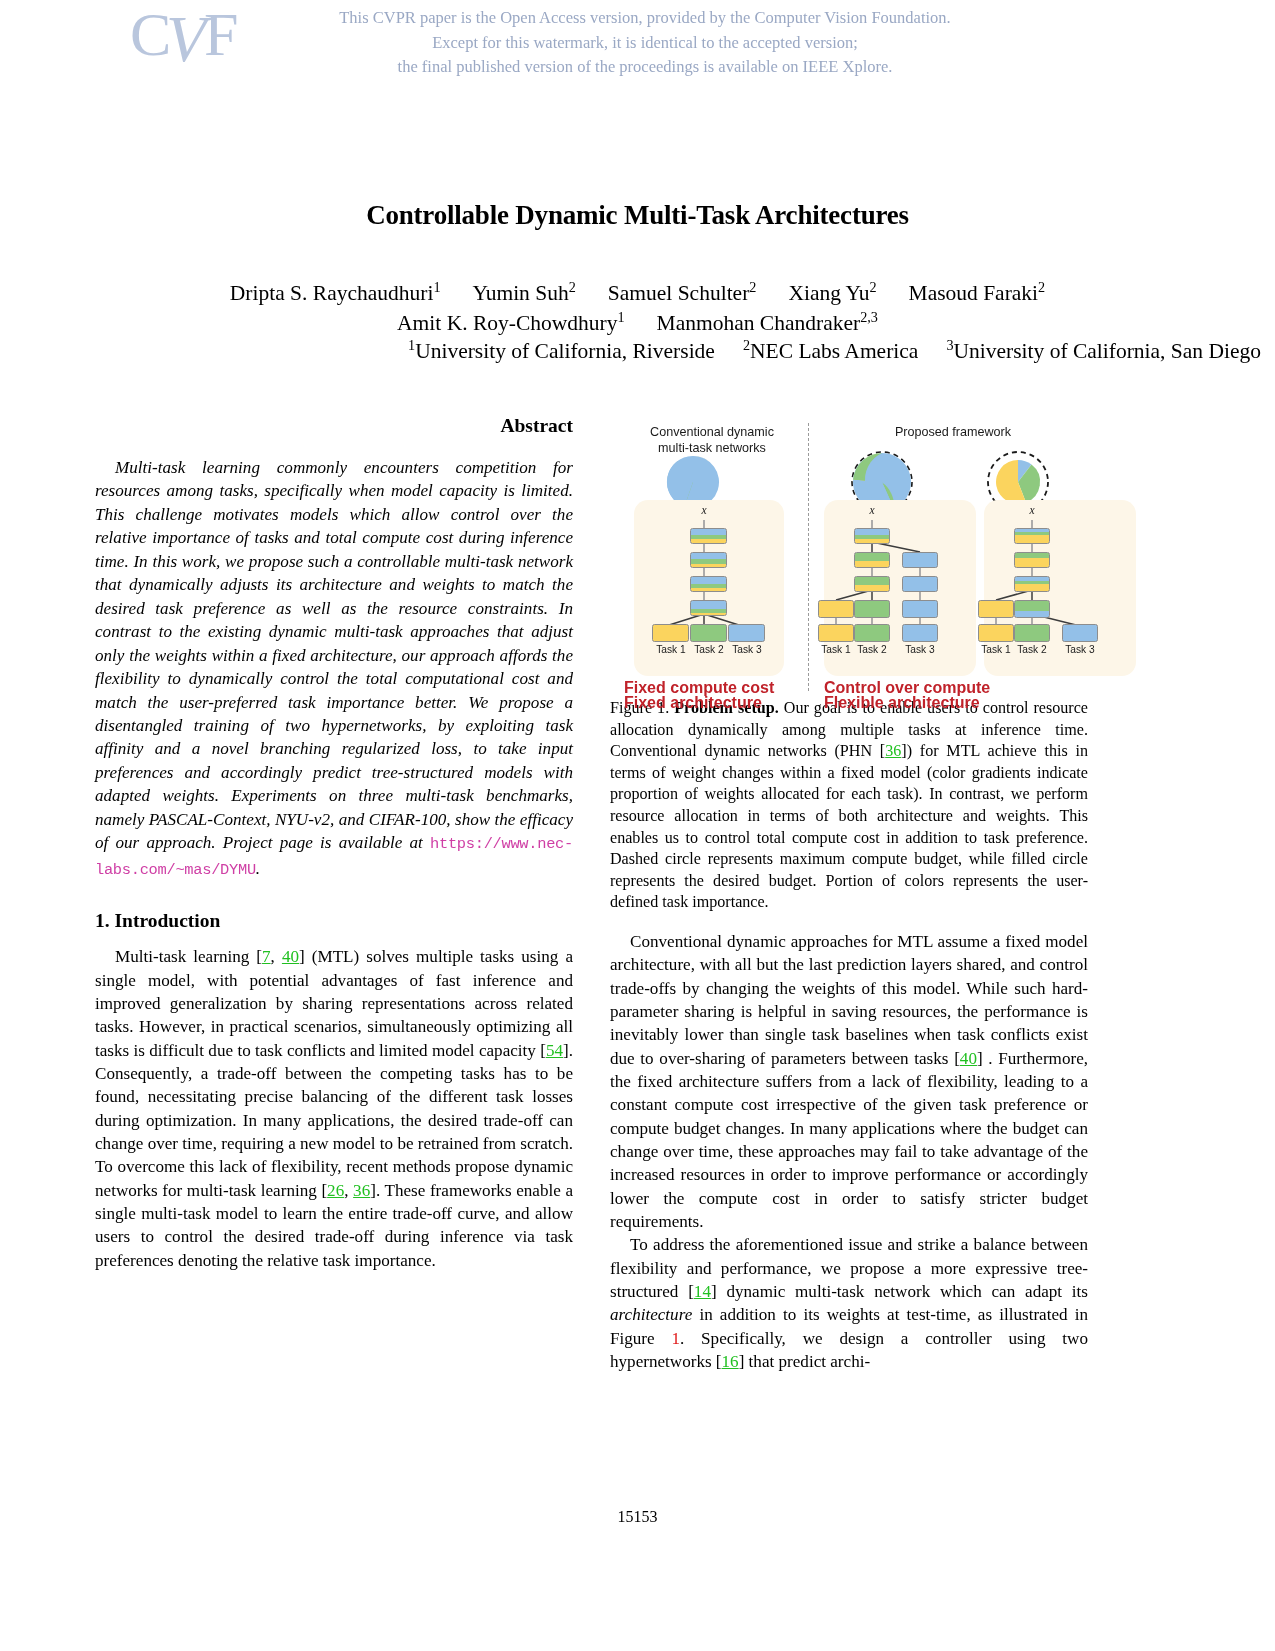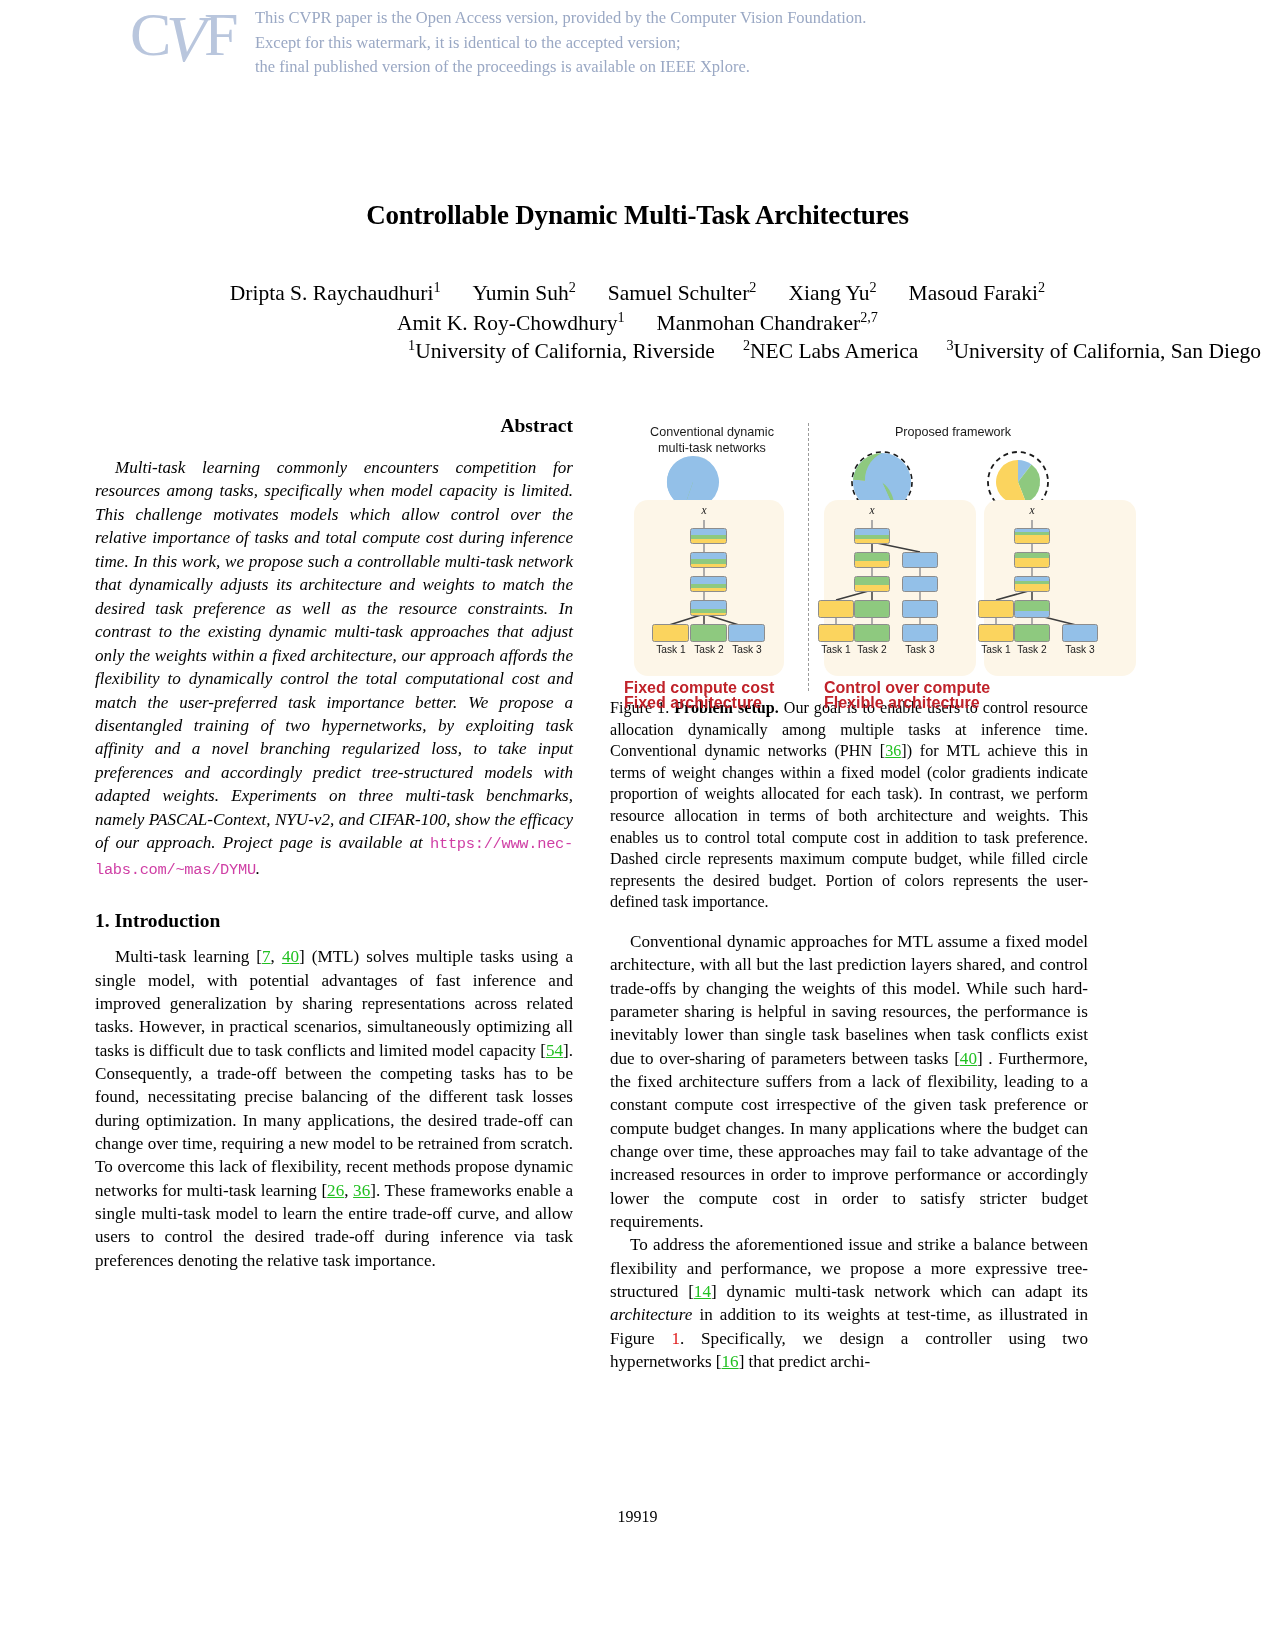--- a/index.html
+++ b/index.html
@@ -6,21 +6,21 @@
   body{
     width:1275px;height:1651px;background:#fff;
     font-family:"Liberation Serif",serif;
     color:#000;position:relative;overflow:hidden;
   }
   
   .cvf-header{position:absolute;left:0;top:0;width:1275px;height:85px;}
   .cvf-logo{position:absolute;left:130px;top:3px;width:110px;height:72px;
     color:#b9c6dd;font-family:"Liberation Serif",serif;font-size:66px;
     letter-spacing:-2px;line-height:72px;font-weight:400;}
-  .cvf-lines{position:absolute;left:255px;top:6px;width:780px;text-align:left;
+  .cvf-lines{position:absolute;left:255px;top:6px;width:780px;text-align:center;
     font-size:16.5px;line-height:24.5px;color:#9aa8c4;font-family:"Liberation Serif",serif;}
   
   .title{position:absolute;left:0;top:200px;width:1275px;text-align:center;
     font-size:27px;font-weight:bold;letter-spacing:-0.2px;}
   .authors{position:absolute;left:0;top:278px;width:1275px;text-align:center;
     font-size:21.5px;line-height:30px;}
   .authors .row{white-space:nowrap;}
   .authors .nm{margin:0 16px;}
   .affil{position:absolute;left:0;top:336px;width:1275px;text-align:right;
     font-size:21.5px;line-height:30px;}
@@ -73,21 +73,21 @@
     <div>This CVPR paper is the Open Access version, provided by the Computer Vision Foundation.</div>
     <div>Except for this watermark, it is identical to the accepted version;</div>
     <div>the final published version of the proceedings is available on IEEE Xplore.</div>
   </div>
 </div>
 
 <div class="title">Controllable Dynamic Multi-Task Architectures</div>
 
 <div class="authors">
   <div class="row" id="authors-row-1"><span class="nm">Dripta S. Raychaudhuri<sup>1</sup></span><span class="nm">Yumin Suh<sup>2</sup></span><span class="nm">Samuel Schulter<sup>2</sup></span><span class="nm">Xiang Yu<sup>2</sup></span><span class="nm">Masoud Faraki<sup>2</sup></span></div>
-  <div class="row" id="authors-row-2"><span class="nm">Amit K. Roy-Chowdhury<sup>1</sup></span><span class="nm">Manmohan Chandraker<sup>2,7</sup></span></div>
+  <div class="row" id="authors-row-2"><span class="nm">Amit K. Roy-Chowdhury<sup>1</sup></span><span class="nm">Manmohan Chandraker<sup>2,3</sup></span></div>
 </div>
 <div class="affil" id="affil-row"><span class="af"><sup>1</sup>University of California, Riverside</span><span class="af"><sup>2</sup>NEC Labs America</span><span class="af"><sup>3</sup>University of California, San Diego</span></div>
 
 <div class="col-left">
   <div class="abs-head">Abstract</div>
   <p class="abs" id="abstract-p">Multi-task learning commonly encounters competition for resources among tasks, specifically when model capacity is limited. This challenge motivates models which allow control over the relative importance of tasks and total compute cost during inference time. In this work, we propose such a controllable multi-task network that dynamically adjusts its architecture and weights to match the desired task preference as well as the resource constraints. In contrast to the existing dynamic multi-task approaches that adjust only the weights within a fixed architecture, our approach affords the flexibility to dynamically control the total computational cost and match the user-preferred task importance better. We propose a disentangled training of two hypernetworks, by exploiting task affinity and a novel branching regularized loss, to take input preferences and accordingly predict tree-structured models with adapted weights. Experiments on three multi-task benchmarks, namely PASCAL-Context, NYU-v2, and CIFAR-100, show the efficacy of our approach. Project page is available at <span class="url">https://www.nec-labs.com/~mas/DYMU</span>.</p>
 
   <div style="height:28px"></div>
   <h2 class="sec">1. Introduction</h2>
   <div style="height:13px"></div>
@@ -233,13 +233,13 @@
   <div class="tasklab" style="left:357px;top:226px;width:54px;">Task 1</div>
   <div class="tasklab" style="left:393px;top:226px;width:54px;">Task 2</div>
   <div class="tasklab" style="left:441px;top:226px;width:54px;">Task 3</div>
 
   <div class="redlab" style="left:212px;top:262px;width:262px;">
     <span>Control over compute</span><br>
     <span>Flexible architecture</span>
   </div>
 </div>
 
-<div class="pageno">19919</div>
+<div class="pageno">15153</div>
 
 </body></html>

